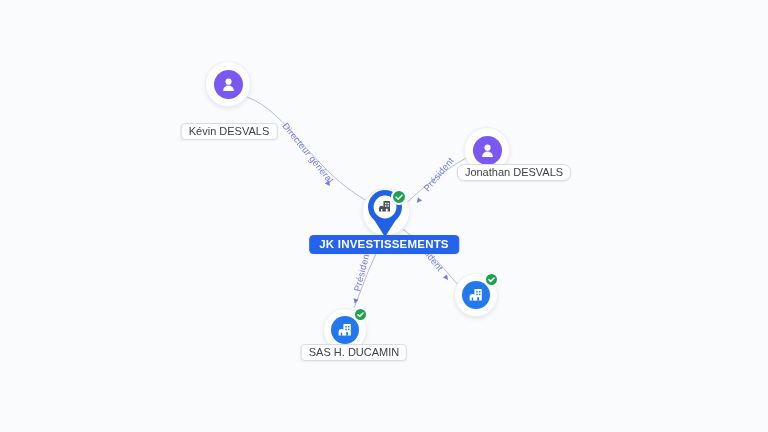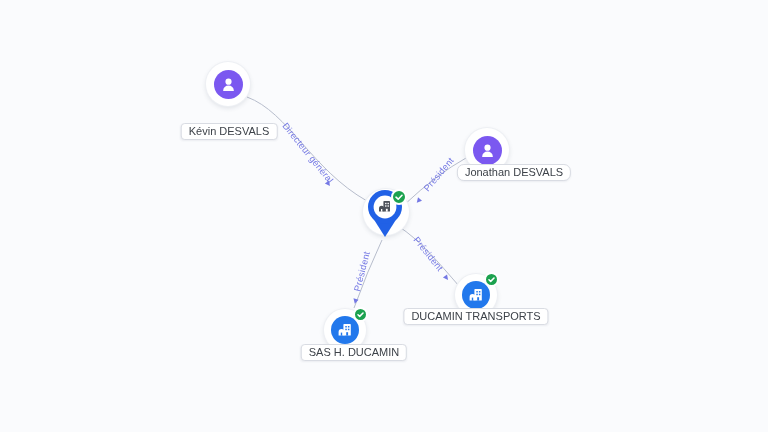--- a/index.html
+++ b/index.html
@@ -90,20 +90,21 @@
           <rect x="8.1" y="9" width="1.8" height="2.8"></rect>
           <rect x="3.2" y="9.2" width="1.3" height="2.6"></rect>
         </g>
       </g>
       <g>
         <circle cx="38" cy="11" r="7" fill="#1ca24f" stroke="#fff" stroke-width="2"></circle>
         <path d="M35 11.2 L37.2 13.2 L41 9.3" stroke="#fff" stroke-width="1.6" fill="none" stroke-linecap="round" stroke-linejoin="round"></path>
       </g>
     </svg>
   </div>
+  <div class="node-label focus" style="left:384px;top:235px;">JK INVESTISSEMENTS</div>
 
   <div class="node company-node" style="left:455px;top:274px;">
     <div class="inner company">
       <svg viewBox="0 0 16 16" width="16" height="16">
         <g fill="#fff">
           <rect x="6.4" y="2" width="7.4" height="11.6" rx="0.7"></rect>
           <path d="M1.6 13.6 v-3.6 a2.9 2.9 0 0 1 5.8 0 v3.6 z"></path>
         </g>
         <g fill="#2278ec">
           <rect x="8.3" y="4" width="1.5" height="1.5"></rect>
@@ -114,21 +115,20 @@
           <rect x="3.8" y="10.6" width="1.4" height="3"></rect>
         </g>
       </svg>
     </div>
     <div class="badge">
       <svg viewBox="0 0 10 10" width="9" height="9">
         <path d="M2.2 5.3 L4.1 7.1 L7.8 3.3" stroke="#fff" stroke-width="1.7" fill="none" stroke-linecap="round" stroke-linejoin="round"></path>
       </svg>
     </div>
   </div>
-  <div class="node-label" style="left:476px;top:308px;">DUCAMIN TRANSPORTS</div>
 
   <div class="node company-node" style="left:324px;top:309px;">
     <div class="inner company">
       <svg viewBox="0 0 16 16" width="16" height="16">
         <g fill="#fff">
           <rect x="6.4" y="2" width="7.4" height="11.6" rx="0.7"></rect>
           <path d="M1.6 13.6 v-3.6 a2.9 2.9 0 0 1 5.8 0 v3.6 z"></path>
         </g>
         <g fill="#2278ec">
           <rect x="8.3" y="4" width="1.5" height="1.5"></rect>

